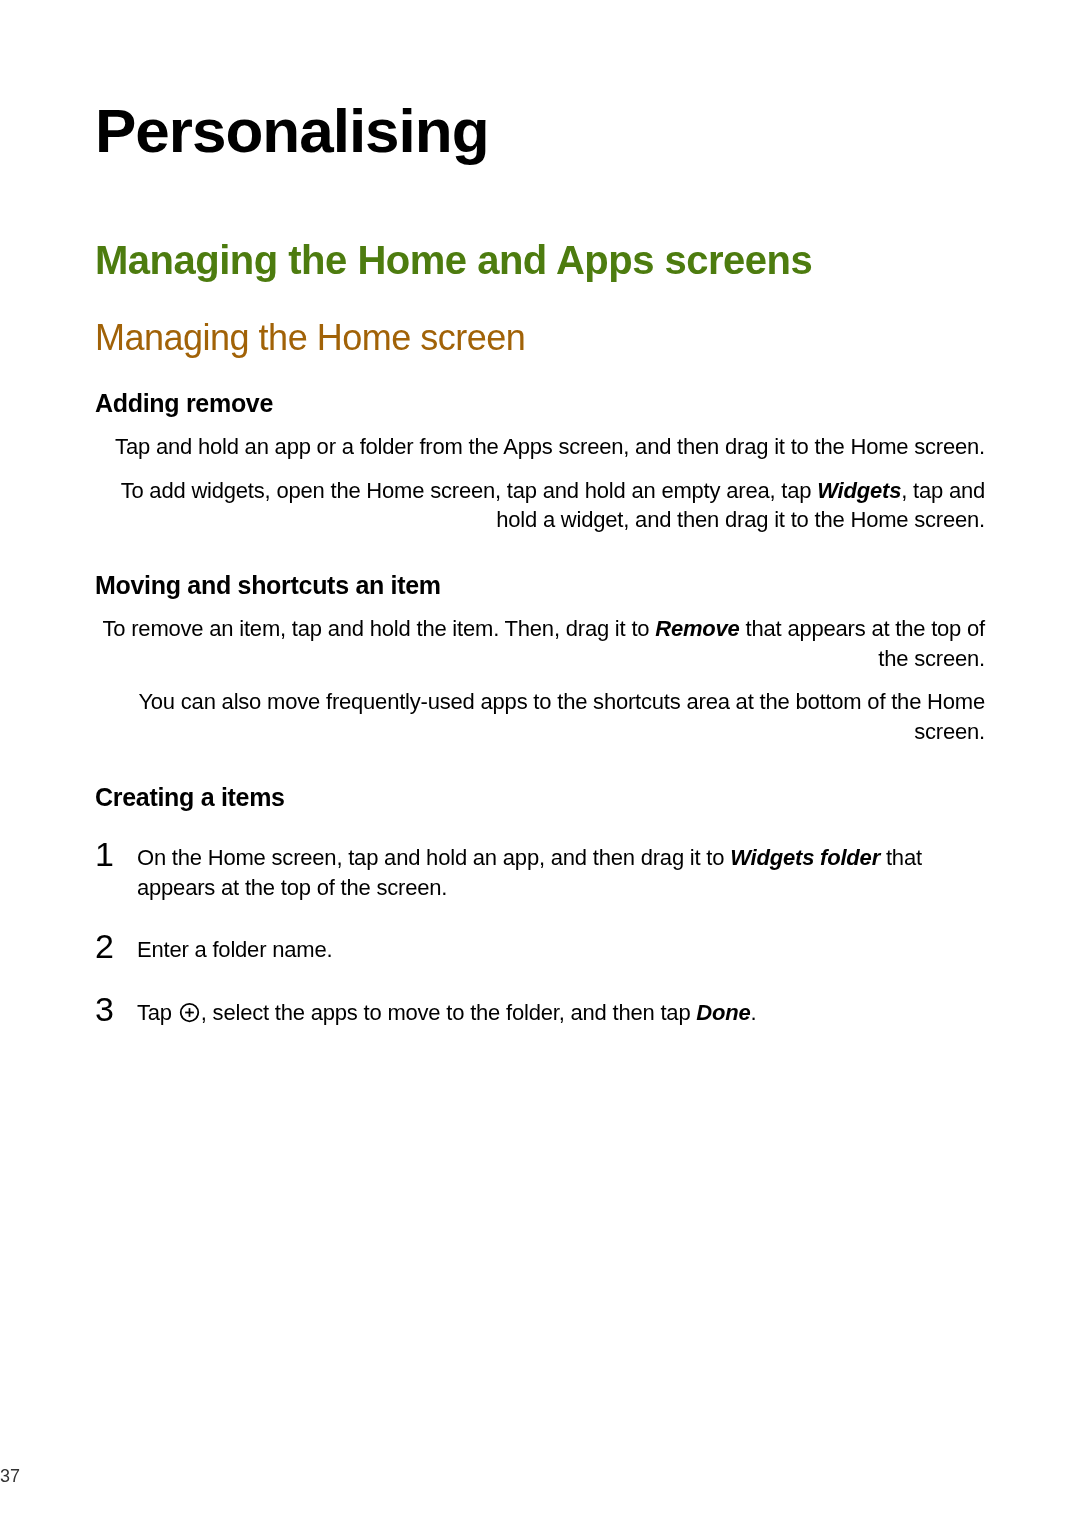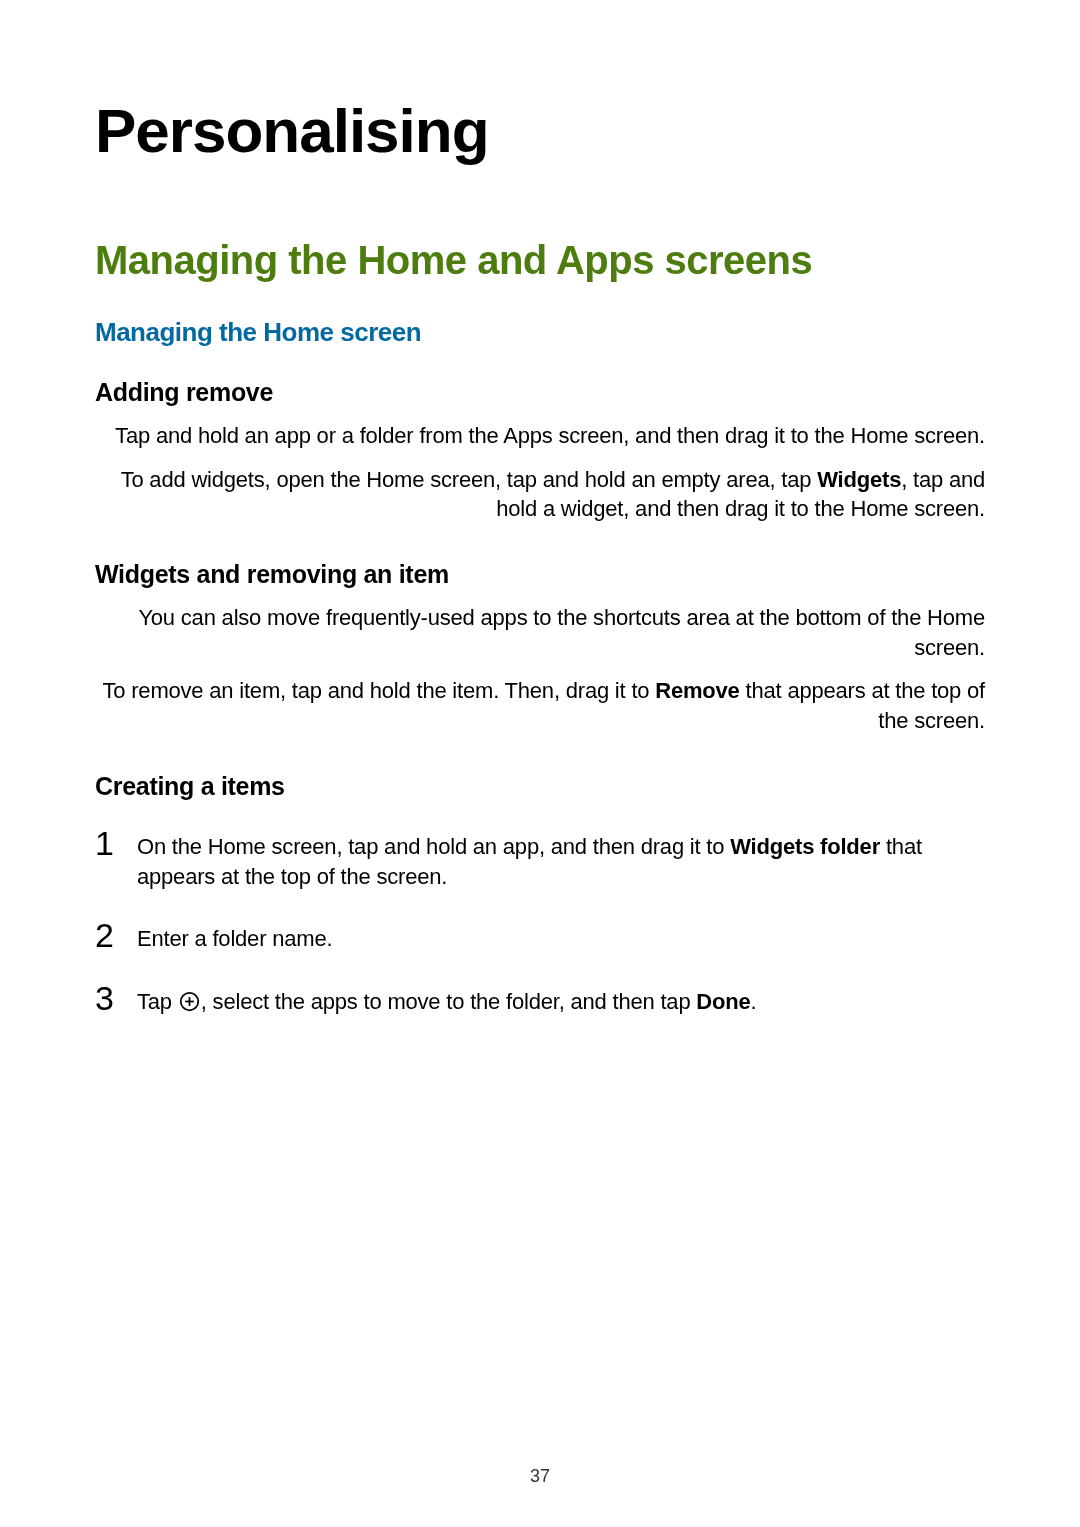--- a/index.html
+++ b/index.html
@@ -24,23 +24,23 @@
     color: #000;
   }
   h2.section-title {
     font-size: 40px;
     font-weight: 700;
     color: #4d7c0f;
     margin: 0 0 34px 0;
     letter-spacing: -0.5px;
   }
   h3.subsection-title {
-    font-size: 26px;
-    font-weight: 700;
-    color: #0369a1;
+    font-size: 36px;
+    font-weight: 400;
+    color: #a16207;
     margin: 0 0 30px 0;
     letter-spacing: -0.5px;
   }
   h4.step-title {
     font-size: 25px;
     font-weight: 700;
     margin: 0 0 14px 0;
     color: #000;
     letter-spacing: -0.3px;
   }
@@ -68,27 +68,26 @@
     line-height: 1;
     margin-top: -3px;
     letter-spacing: -1px;
   }
   .li-body {
     font-size: 22px;
     line-height: 1.35;
     letter-spacing: -0.2px;
     padding-top: 3px;
   }
-  .bold { font-weight: 700; }
+  .bold { font-weight: 700; font-style: italic; }
   .page-number {
     position: absolute;
     bottom: 40px;
     left: 0;
     width: 100%;
-    text-align: center;
     font-size: 18px;
     color: #333;
   }
   .plus-icon {
     display: inline-flex;
     vertical-align: -3px;
     margin: 0 1px;
   }
   .plus-icon svg {
     width: 21px;
@@ -107,25 +106,25 @@
   <h3 class="subsection-title">Managing the Home screen</h3>
 
   <h4 class="step-title">Adding remove</h4>
   <p class="body">Tap and hold an app or a folder from the Apps screen, and then drag it to the Home screen.</p>
   <p class="body">
     <span>To add widgets, open the Home screen, tap and hold an empty area, tap </span><span class="bold">Widgets</span><span>, tap and hold a widget, and then drag it to the Home screen.</span>
   </p>
 
   <div class="block-gap"></div>
 
-  <h4 class="step-title">Widgets and removing an item</h4>
-  <p class="body">You can also move frequently-used apps to the shortcuts area at the bottom of the Home screen.</p>
+  <h4 class="step-title">Moving and shortcuts an item</h4>
   <p class="body">
     <span>To remove an item, tap and hold the item. Then, drag it to </span><span class="bold">Remove</span><span> that appears at the top of the screen.</span>
   </p>
+  <p class="body">You can also move frequently-used apps to the shortcuts area at the bottom of the Home screen.</p>
 
   <div class="block-gap"></div>
 
   <h4 class="step-title">Creating a items</h4>
 
   <div class="ol">
 
     <div class="li">
       <div class="li-num">1</div>
       <div class="li-body">

